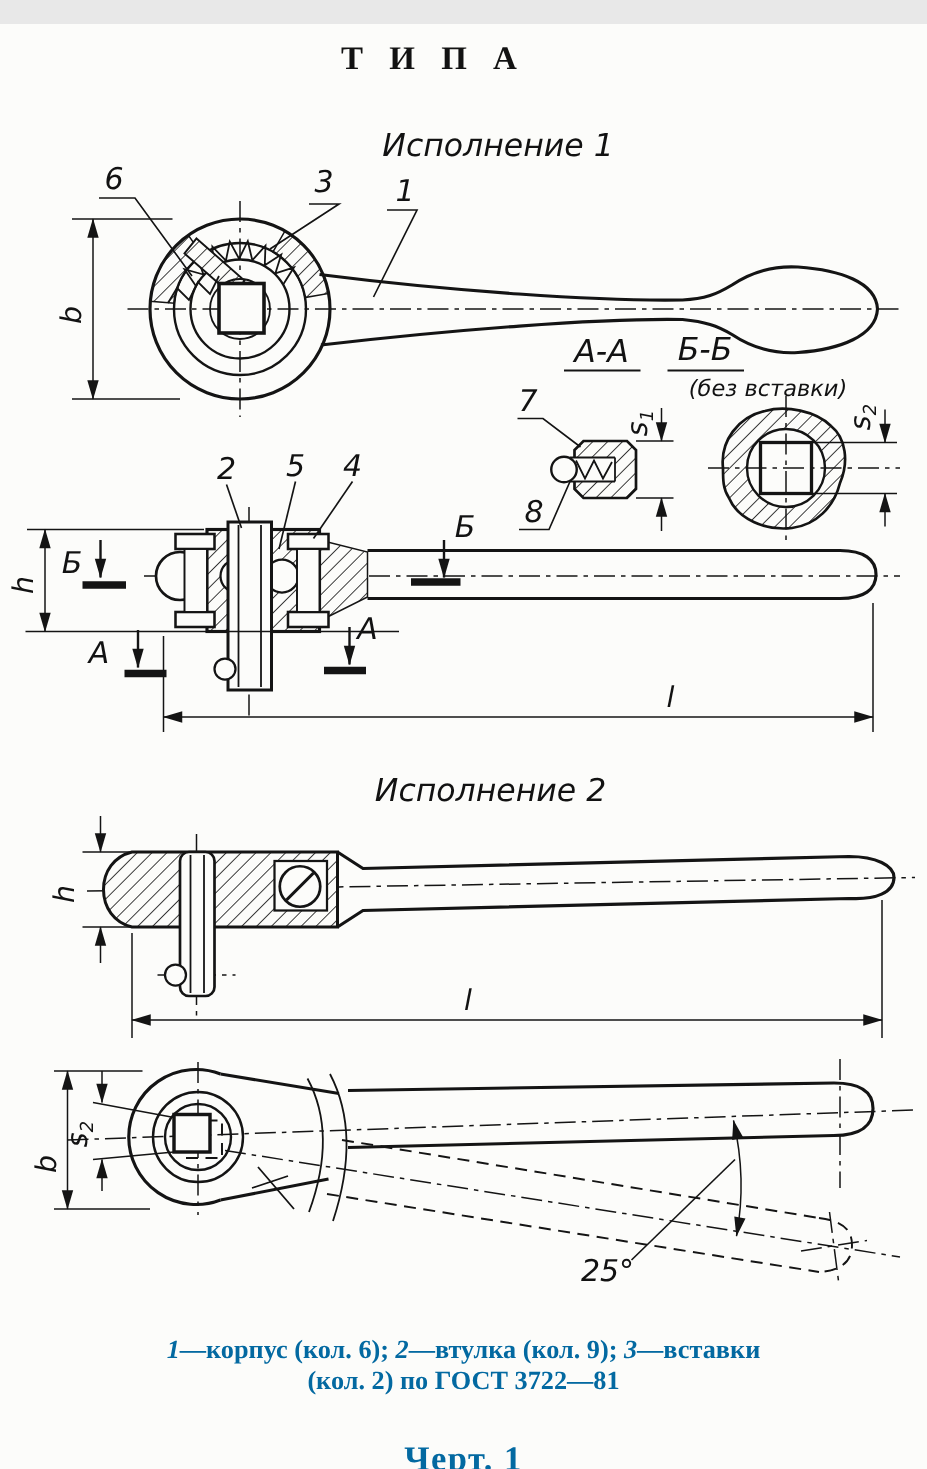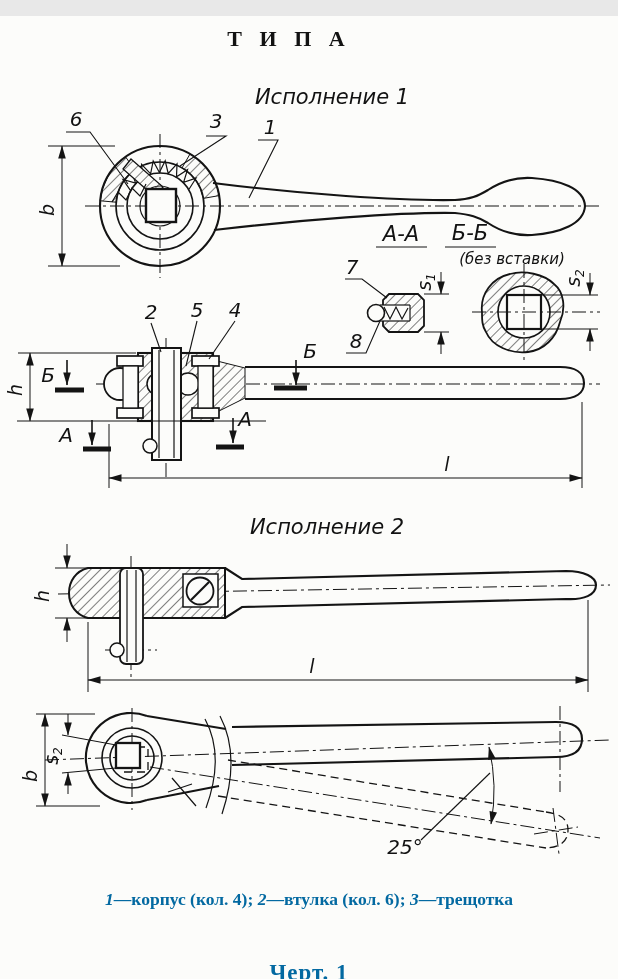--- a/index.html
+++ b/index.html
@@ -256,16 +256,17 @@
     <line class="ln w1" x1="45" y1="698" x2="45" y2="790" marker-start="url(#arrS)" marker-end="url(#arrE)"></line>
     <text class="t-dim" transform="rotate(-90 37 760)" x="37" y="760" text-anchor="middle">b</text>
 
     <path class="ln w1" d="M489,731 Q498,770 491,808" marker-start="url(#arrS)" marker-end="url(#arrE)"></path>
     <path class="ldr" d="M421,824 L490,757"></path>
     <text class="t-lbl" x="405" y="838" text-anchor="middle">25°</text>
   </g>
 </svg>
 
 <div class="caption">
-      <div class="cap-line"><span class="cap-num">1</span><span>—корпус (кол. 4); </span><span class="cap-num">2</span><span>—втулка (кол. 6); </span><span class="cap-num">3</span><span>—трещотка</span></div>
+      <div class="cap-line"><span class="cap-num">1</span><span>—корпус (кол. 6); </span><span class="cap-num">2</span><span>—втулка (кол. 9); </span><span class="cap-num">3</span><span>—вставки</span></div>
+      <div class="cap-line"><span>(кол. 2) по ГОСТ 3722—81</span></div>
     </div>
 <div class="figure">Черт. 1</div>
 </div>
 
 </body></html>

